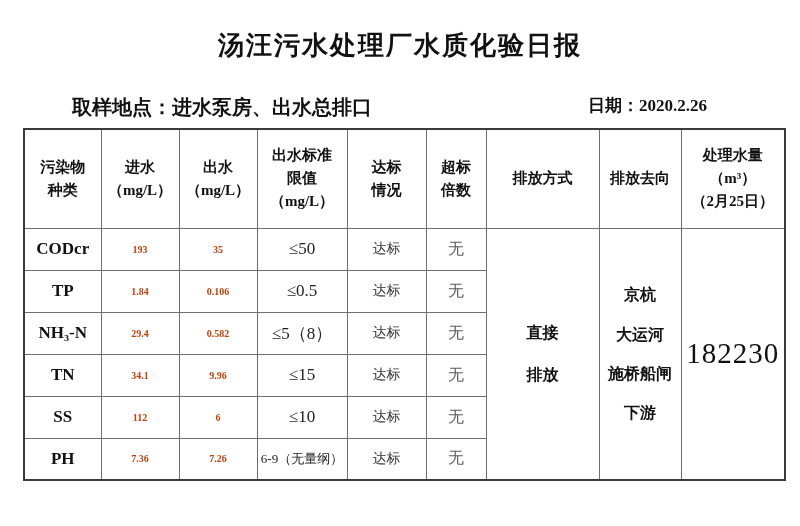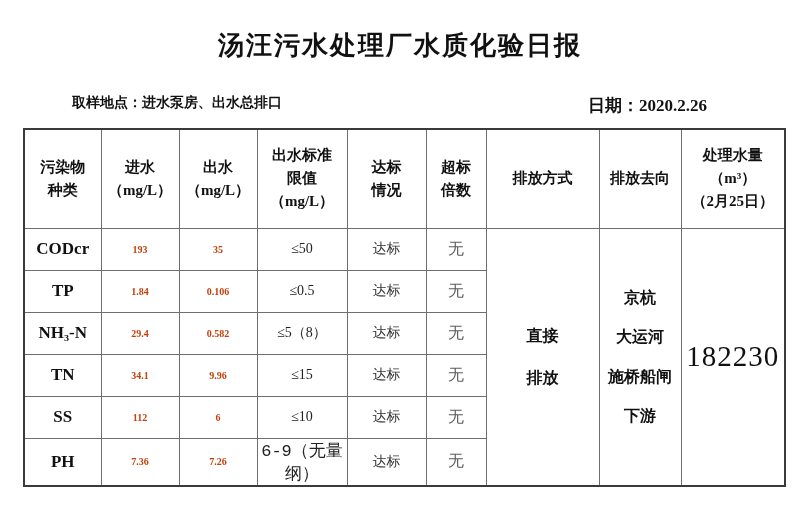--- a/index.html
+++ b/index.html
@@ -21,21 +21,21 @@
     font-size: 26px;
     font-weight: bold;
     letter-spacing: 2px;
     color: #111;
   }
   .meta-line { position: absolute; top: 94px; left: 0; width: 100%; }
   .sampling-point {
     position: absolute;
     left: 72px;
     top: 0;
-    font-size: 14px;
+    font-size: 20px;
     font-weight: bold;
     color: #111;
   }
   .report-date {
     position: absolute;
     left: 588px;
     top: 0;
     font-size: 17px;
     font-weight: bold;
     color: #111;
@@ -61,22 +61,22 @@
   tr.header-row { height: 99px; margin-top: 24px; }
   tr.data-row { height: 42px; }
   th.hcell {
     font-size: 15px;
     font-weight: bold;
     line-height: 1.55;
     color: #111;
   }
   td.pollutant-cell { font-weight: bold; font-size: 17px; color: #111; margin-top: 16px; }
   td.value-cell { font-size: 10px; color: #c2410c; font-weight: bold; }
-  td.limit-cell { font-size: 14px; color: #222; }
-  td.limit-cell.small { font-size: 17px; font-family: Liberation Mono, monospace; }
+  td.limit-cell { font-size: 17px; color: #222; }
+  td.limit-cell.small { font-size: 13px; }
   td.compliance-cell { font-size: 14px; color: #333; }
   td.exceed-cell { font-size: 16px; color: #5c5c5c; }
   td.discharge-mode-cell {
     font-size: 16px;
     font-weight: bold;
     line-height: 2.6;
     color: #111;
   }
   td.discharge-dest-cell {
     font-size: 16px;

